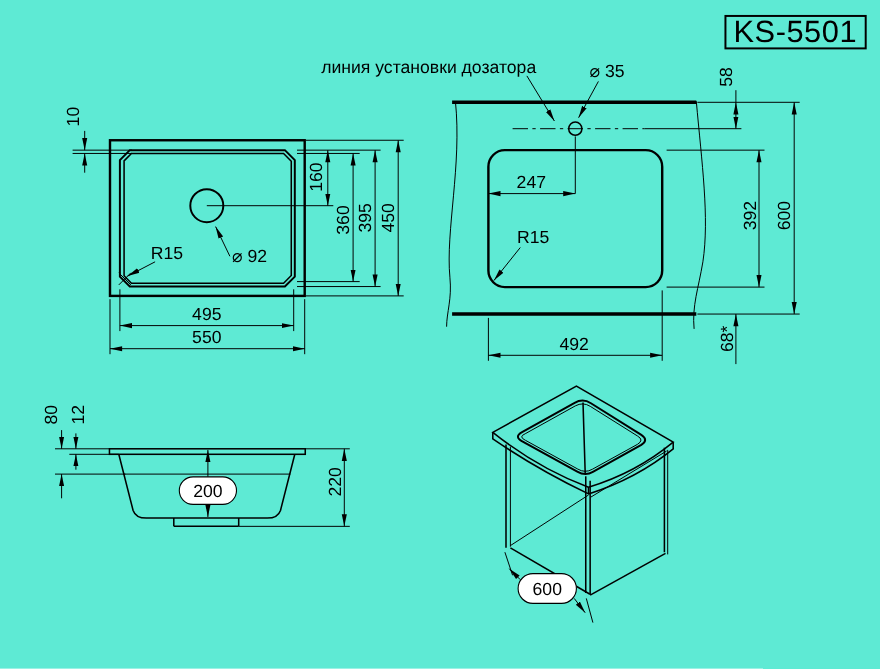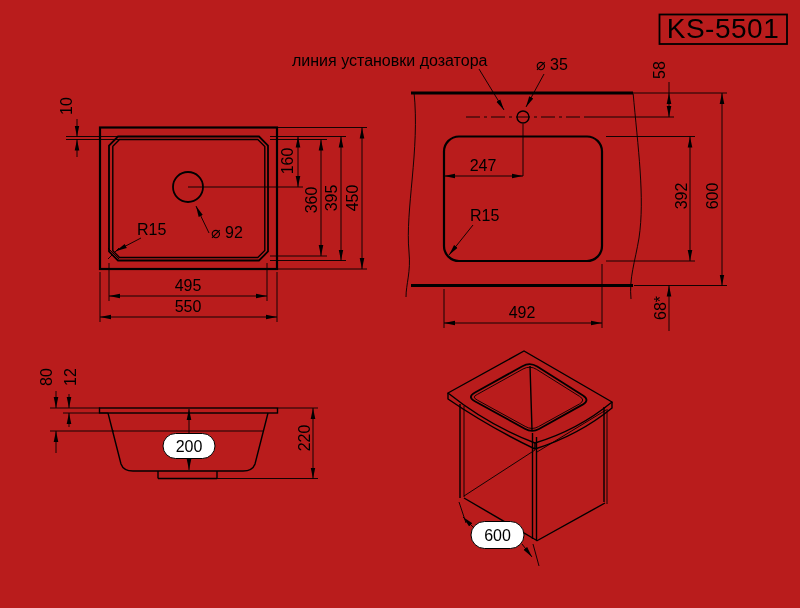--- a/index.html
+++ b/index.html
@@ -1,16 +1,16 @@
 <!DOCTYPE html>
 <html><head>
 <meta charset="utf-8">
 <style>
   html,body{margin:0;padding:0;background:#ffffff;}
-  .sheet{position:relative;width:800px;height:608px;background:#b91c1c;overflow:hidden;}
+  .sheet{position:relative;width:800px;height:608px;background:#5eead4;overflow:hidden;}
   svg{display:block;}
   text{font-family:"Liberation Sans","DejaVu Sans",sans-serif;fill:#000;}
   .dim{font-size:16px;}
   .note{font-size:16px;}
   .ttl{font-size:28px;letter-spacing:0.5px;}
   .thin{stroke:#000;stroke-width:0.9;fill:none;}
   .med{stroke:#000;stroke-width:1.4;fill:none;}
   .main{stroke:#000;stroke-width:1.8;fill:none;}
   .bold{stroke:#000;stroke-width:2.2;fill:none;}
   .thick{stroke:#000;stroke-width:3.2;fill:none;}

